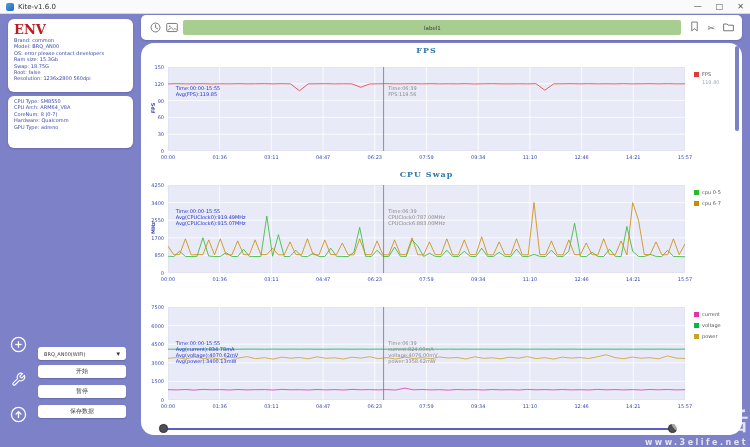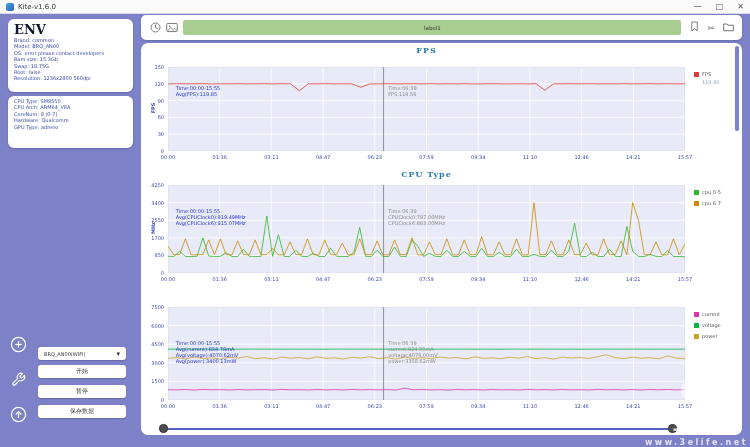--- a/index.html
+++ b/index.html
@@ -12,21 +12,21 @@
               border-bottom:1px solid #d8d8e4; display:flex; align-items:center; padding:0 6px; z-index:40; }
   .app-icon { width:8px; height:8px; border-radius:2px; background:linear-gradient(135deg,#4aa3e0,#2b5fc0); margin-right:4px; }
   .app-title { font-size:7px; color:#333; }
   .win-controls { margin-left:auto; display:flex; gap:14px; }
   .win-controls span { font-size:8px; color:#555; line-height:14px; cursor:default; }
 
   
   .panel { position:absolute; background:#fff; border-radius:6px; box-shadow:0 1px 2px rgba(40,40,90,.25); }
   .env-panel { left:8px; top:19px; width:125px; height:73px; padding:3px 6px; }
   .cpu-panel { left:8px; top:96px; width:125px; height:52px; padding:2px 6px; }
-  .panel-title { font-family:"DejaVu Serif", serif; font-weight:bold; color:#0f172a; }
+  .panel-title { font-family:"DejaVu Serif", serif; font-weight:bold; color:#b91c1c; }
   .env-panel .panel-title { font-size:13px; }
   .cpu-panel .panel-title { font-size:11px; }
   .info-lines div { font-size:5px; line-height:6.4px; color:#3a4aa8; white-space:nowrap; overflow:hidden; }
 
   
   .rail-btn { position:absolute; left:10px; width:17px; height:17px; display:flex; align-items:center; justify-content:center; }
   .rail-btn svg { display:block; }
 
   
   .ctrl { position:absolute; left:38px; width:88px; height:13px; background:#fff; border-radius:3px;
@@ -37,21 +37,21 @@
   
   .topbar { position:absolute; left:141px; top:15px; width:601px; height:25px; background:#fff; border-radius:5px;
             display:flex; align-items:center; padding:0 7px; box-shadow:0 1px 2px rgba(40,40,90,.25); }
   .topbar .tb-icon { width:16px; height:16px; display:flex; align-items:center; justify-content:center; margin-right:2px; }
   .banner { height:15px; flex:0 0 498px; background:#a8cd90; border-radius:2px; margin:0 6px 0 2px;
             display:flex; align-items:center; justify-content:center; font-size:5.5px; color:#3c3c3c; }
   .tb-right { display:flex; gap:7px; align-items:center; margin-left:2px; }
   .scissors { font-size:9px; color:#666; line-height:10px; }
 
   
-  .charts-panel { position:absolute; left:141px; top:43px; width:601px; height:392px; background:#fff; border-radius:7px; }
+  .charts-panel { position:absolute; left:141px; top:43px; width:601px; height:392px; background:#fff; border-radius:13px; }
   .chart { position:absolute; left:0; width:601px; }
   .chart-title { position:absolute; left:27px; width:517px; text-align:center; font-family:"DejaVu Serif", serif;
                  font-weight:bold; font-size:8px; letter-spacing:1px; color:#2e78a8; top:0; }
   .plot-wrap { position:absolute; left:27px; width:517px; top:var(--pt); height:var(--ph); }
   .plot-wrap svg { position:absolute; left:0; top:0; }
   .ylabels { position:absolute; left:2px; width:23px; top:var(--pt); height:var(--ph); }
   .ylabels span { position:absolute; right:2px; transform:translateY(3px); font-size:5px; color:#3a4aad; }
   .ylab { position:absolute; left:-8px; width:40px; text-align:center; font-size:5px; font-weight:bold; color:#3a4aad;
           transform:rotate(-90deg); top:calc(var(--pt) + var(--ph)/2 - 4px); }
   .xlabels { position:absolute; left:27px; width:517px; top:calc(var(--pt) + var(--ph) + 3px); height:8px; }
@@ -64,21 +64,21 @@
   .anno { position:absolute; font-size:5px; line-height:6px; white-space:pre-line; }
 
   
   .vscroll-thumb { position:absolute; left:594px; top:3px; width:4px; height:85px; background:#7d81c7; border-radius:2px; }
   .range-track { position:absolute; top:385px; left:24px; width:507px; height:1.5px; background:#5560c0; }
   .range-handle { position:absolute; top:381px; width:9px; height:9px; border-radius:50%;
                   background:#4d4d52; border:1px solid #3a3a3e; box-shadow:0 0 1px rgba(0,0,0,.4); }
 
   
   .watermark { position:absolute; right:2px; bottom:0; text-align:right; color:rgba(255,255,255,.78); z-index:50; pointer-events:none; }
-  .wm-row { display:flex; align-items:center; gap:2px; justify-content:flex-end;flex-direction:column; }
+  .wm-row { display:flex; align-items:center; gap:2px; justify-content:flex-end; }
   .wm-logo { width:24px; height:24px; border:2.5px solid rgba(255,255,255,.78); border-radius:50%;
              display:flex; align-items:center; justify-content:center; font-size:12px; font-weight:bold;
              box-shadow:-4px 0 0 -1px rgba(255,255,255,.5); }
   .wm-text { font-size:24px; font-weight:bold; font-family:"DejaVu Sans", sans-serif; }
   .wm-url { font-size:8px; letter-spacing:2.5px; font-weight:bold; margin-top:1px; }
 </style>
 </head>
 <body>
 
 <div class="window">
@@ -231,21 +231,21 @@
       <div class="legend">
           <div class="lg-item">
             <span class="sq" style="background: rgb(224, 58, 58);"></span>
             <span class="lg-label">FPS</span>
           </div>
           <div class="lg-value">119.80</div>
         </div>
     </div>
 
     <div class="chart" style="--pt:16px; --ph:88px; top:126px; height:122px">
-      <div class="chart-title">CPU Type</div>
+      <div class="chart-title">CPU Swap</div>
       <div class="ylab">MHz</div>
       <div class="ylabels">
           <span style="bottom: 0px;">0</span>
           <span style="bottom: 17.6px;">850</span>
           <span style="bottom: 35.2px;">1700</span>
           <span style="bottom: 52.8px;">2550</span>
           <span style="bottom: 70.4px;">3400</span>
           <span style="bottom: 88px;">4250</span>
         </div>
       <div class="plot-wrap">

